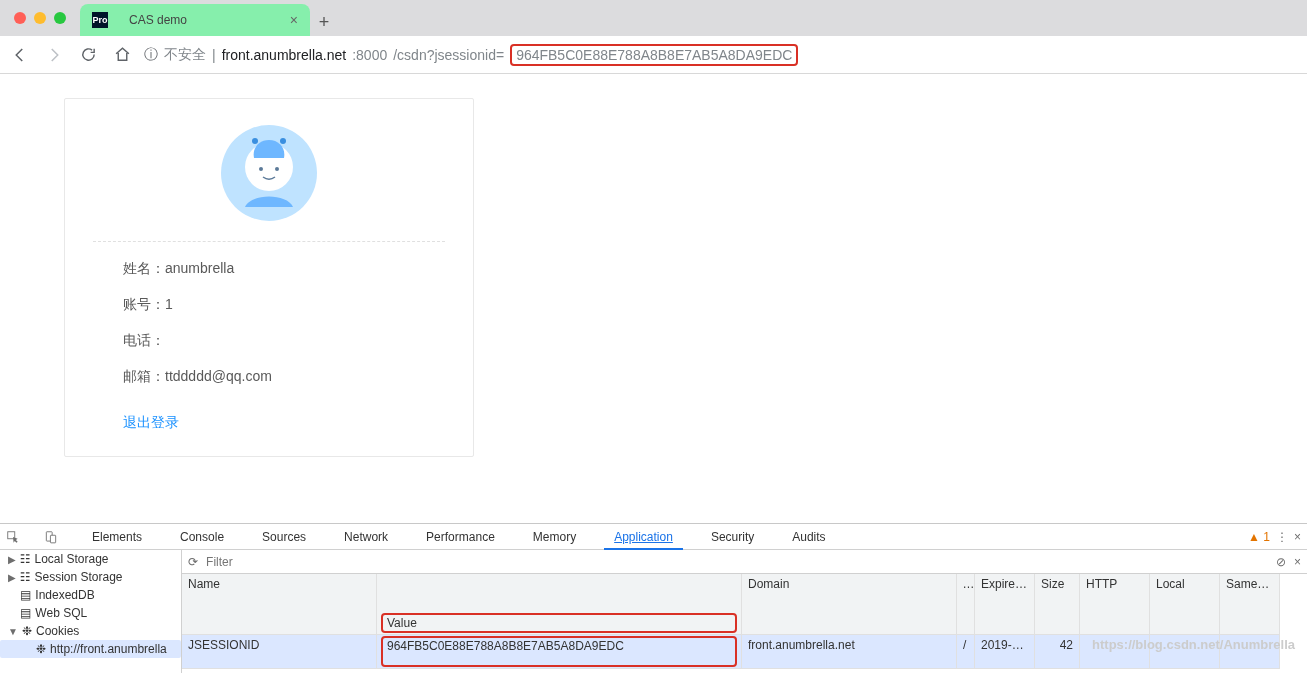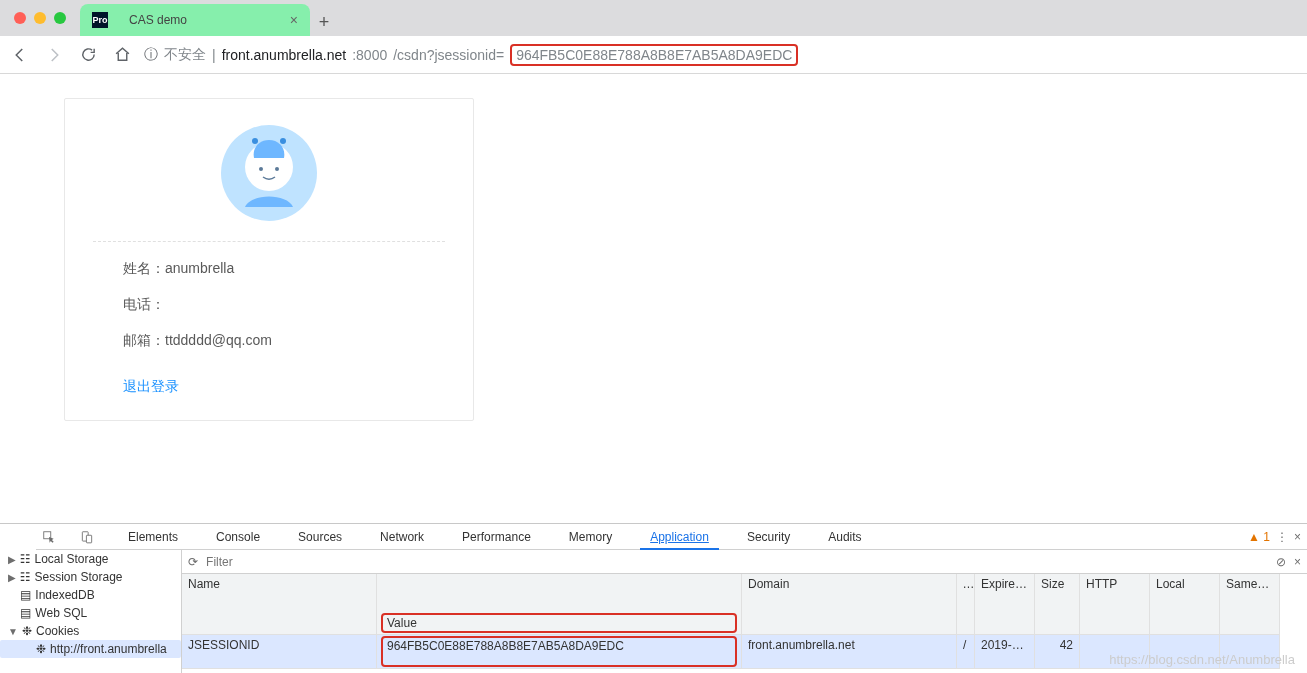--- a/index.html
+++ b/index.html
@@ -31,21 +31,21 @@
   .page { height: 449px; background: #fff; overflow: auto; }
   .card { margin: 24px 0 0 64px; width: 410px; border: 1px solid #e8e8e8; border-radius: 2px; background: #fff; padding: 24px 28px; }
   .avatar { width: 100px; height: 100px; margin: 0 auto 18px; }
   .divider { border-top: 1px dashed #e0e0e0; margin: 0 0 18px; }
   .row { margin: 0 0 18px 30px; font-size: 14px; color: #595959; }
   .row .lbl { color: #595959; }
   .logout { margin: 28px 0 0 30px; color: #1890ff; font-size: 14px; cursor: pointer; }
 
   
   .devtools { height: 150px; border-top: 1px solid #c8c8c8; display: flex; flex-direction: column; background: #fff; font-size: 12px; }
-  .dt-tabs { height: 26px; border-bottom: 1px solid #d0d0d0; display: flex; align-items: center; padding: 0 6px; gap: 18px; margin-left: 36px; }
+  .dt-tabs { height: 26px; border-bottom: 1px solid #d0d0d0; display: flex; align-items: center; padding: 0 6px; gap: 18px; }
   .dt-tabs .dt-ico { width: 20px; text-align: center; color: #6e6e6e; }
   .dt-tab { padding: 0 10px; height: 26px; line-height: 26px; color: #333; cursor: pointer; }
   .dt-tab.active { color: #1a73e8; border-bottom: 2px solid #1a73e8; text-decoration: underline; }
   .dt-right { margin-left: auto; display: flex; align-items: center; gap: 6px; color: #6e6e6e; }
   .warn { color: #e37400; }
 
   .dt-body { flex: 1; display: flex; }
   .dt-side { width: 182px; border-right: 1px solid #d0d0d0; background: #fff; overflow: hidden; }
   .sideitem { padding: 2px 4px 2px 8px; display: flex; align-items: center; gap: 4px; color: #333; white-space: nowrap; }
   .sideitem .tri { color: #6e6e6e; font-size: 10px; }
@@ -56,21 +56,21 @@
   .dt-main { flex: 1; display: flex; flex-direction: column; }
   .dt-filter { height: 24px; border-bottom: 1px solid #d0d0d0; display: flex; align-items: center; padding: 0 6px; gap: 8px; color: #6e6e6e; }
   .dt-filter input { border: none; outline: none; font-size: 12px; flex: 0 0 200px; }
   .dt-filter .spacer { flex: 1; }
   .tbl { display: grid; grid-template-columns: 195px 365px 215px 18px 60px 45px 70px 70px 60px; }
   .tbl > div { border-right: 1px solid #e0e0e0; border-bottom: 1px solid #e0e0e0; padding: 3px 6px; color: #333; overflow: hidden; text-overflow: ellipsis; white-space: nowrap; }
   .tbl .hdr { background: #f1f3f4; font-weight: 400; }
   .tbl .sel { background: #dbe7ff; }
   .cell-box { border: 2px solid #d93025; border-radius: 4px; margin: -2px; padding: 1px 4px 12px 4px; }
 
-  .watermark { position: absolute; right: 12px; bottom: 6px; color: #ccc; font-size: 13px; pointer-events: none; }
+  .watermark { position: absolute; right: 12px; bottom: 21px; color: #ccc; font-size: 13px; pointer-events: none; font-weight: bold; }
 
   svg { display: block; }
 </style>
 </head>
 <body>
 
 <div class="tabstrip">
   <div class="dots">
     <div class="dot r"></div>
     <div class="dot y"></div>
@@ -126,20 +126,21 @@
           <circle cx="36" cy="18" r="3" fill="#3a8fe0"></circle>
           <circle cx="64" cy="18" r="3" fill="#3a8fe0"></circle>
           <circle cx="42" cy="46" r="2" fill="#5c7a99"></circle>
           <circle cx="58" cy="46" r="2" fill="#5c7a99"></circle>
           <path d="M44 54c4 3 8 3 12 0" fill="none" stroke="#5c7a99" stroke-width="1.5"></path>
           <path d="M26 84c6-14 42-14 48 0" fill="#6eb7ff"></path>
         </svg>
     </div>
     <div class="divider"></div>
     <div class="row"><span class="lbl">姓名：</span><span>anumbrella</span></div>
+    <div class="row"><span class="lbl">账号：</span><span>1</span></div>
     <div class="row"><span class="lbl">电话：</span><span></span></div>
     <div class="row"><span class="lbl">邮箱：</span><span>ttddddd@qq.com</span></div>
     <div class="logout">退出登录</div>
   </div>
 </div>
 
 <div class="devtools">
   <div class="dt-tabs">
     <div class="dt-ico">
         <svg width="14" height="14" viewBox="0 0 24 24">

